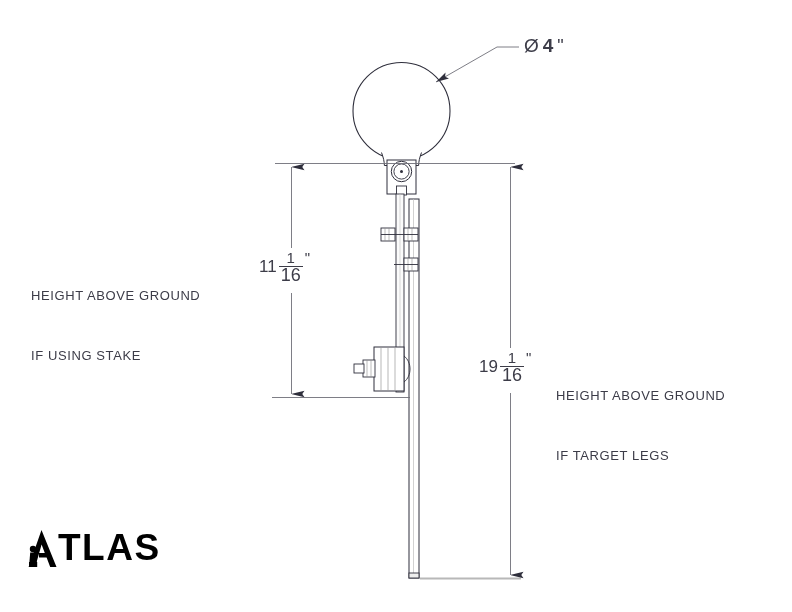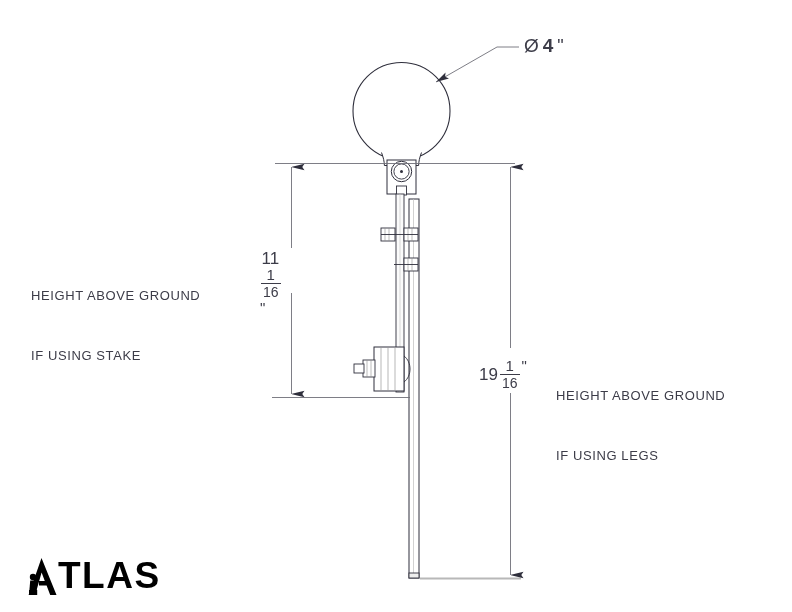--- a/index.html
+++ b/index.html
@@ -66,39 +66,37 @@
     font-size: 15px;
     line-height: 15px;
     padding: 0 2px 1px 2px;
   }
   .frac .bar {
     width: 100%;
     height: 1.4px;
     background: #3c3c48;
   }
   .frac .den {
-    font-size: 14px;
+    font-size: 18px;
     line-height: 15px;
     padding: 1px 2px 0 2px;
   }
   .dim-unit {
     font-size: 15px;
     align-self: flex-start;
     margin-top: -1px;
     margin-left: 1px;
   }
   #dim-stake-text {
     left: 259px;
     top: 250px;
-    flex-direction: column;
   }
   #dim-legs-text {
     left: 479px;
     top: 350px;
-    margin-top: 8px;
   }
   #dia-callout {
     position: absolute;
     left: 524px;
     top: 35px;
     font-size: 18px;
     color: #3c3c48;
     display: flex;
     align-items: center;
     gap: 4px;
@@ -107,21 +105,21 @@
     font-size: 19px;
     font-weight: 400;
   }
   #dia-callout .dia-val {
     font-size: 19px;
     font-weight: bold;
   }
   #logo {
     position: absolute;
     left: 27px;
-    top: 557px;
+    top: 529px;
     display: flex;
     align-items: baseline;
     gap: 14px;
     color: #000000;
   }
   #logo-atlas {
     font-family: "Liberation Sans", sans-serif;
     font-size: 37px;
     font-weight: bold;
     letter-spacing: 1.5px;
@@ -268,21 +266,21 @@
   <span class="dim-unit">"</span>
 </div>
 
 <div class="note-block" id="note-stake">
   <div>HEIGHT ABOVE GROUND</div>
   <div>IF USING STAKE</div>
 </div>
 
 <div class="note-block" id="note-legs">
   <div>HEIGHT ABOVE GROUND</div>
-  <div>IF USING LEGS</div>
+  <div>IF TARGET LEGS</div>
 </div>
 
 <div id="logo">
   <div id="logo-atlas">
     <span class="atlas-mark">
       <svg width="30" height="38" viewBox="0 0 30 38" xmlns="http://www.w3.org/2000/svg">
 
         <path d="M14.5,1 L29.5,38 L23.2,38 L19.6,28.6 L12.0,28.6 L12.0,23.9 L17.8,23.9 L14.6,15.6 L8.2,38 L1.6,38 Z" fill="#000000"></path>
 
         <circle cx="6.0" cy="20.0" r="3.2" fill="#000000"></circle>

